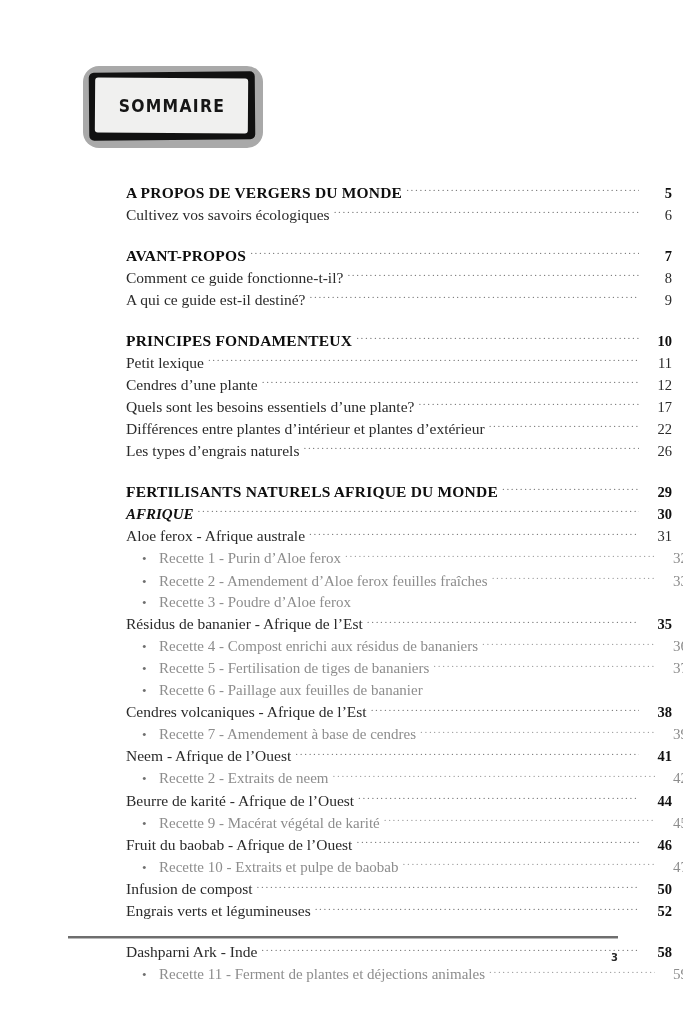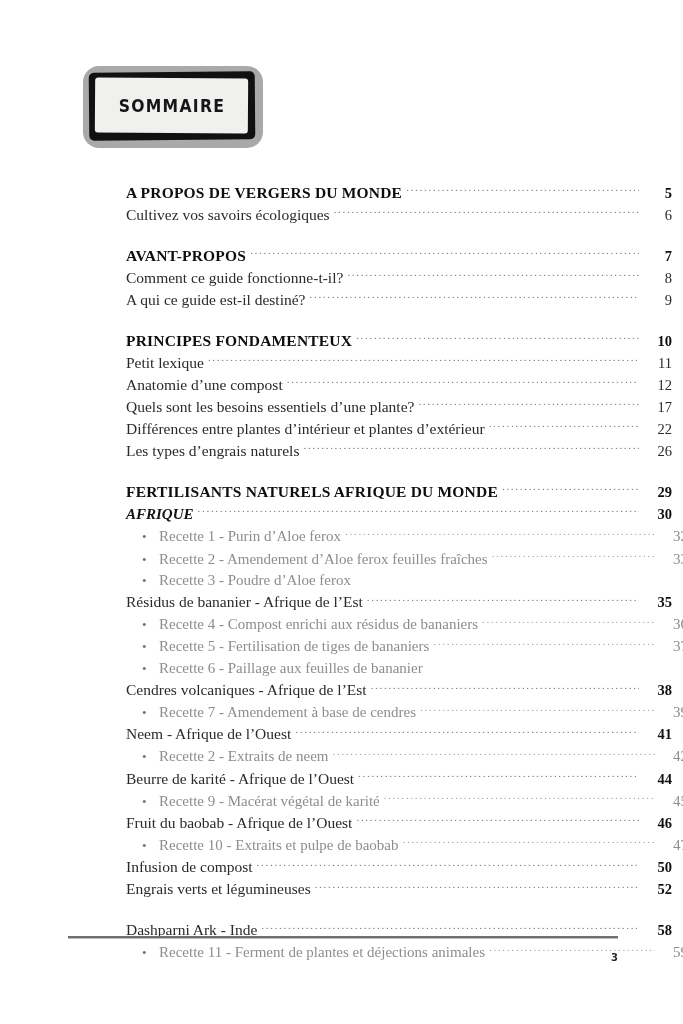--- a/index.html
+++ b/index.html
@@ -232,21 +232,21 @@
         <span class="toc-text">PRINCIPES FONDAMENTEUX</span>
         <span class="toc-dots"></span>
         <span class="toc-page">10</span>
       </div>
       <div class="toc-row row-entry">
         <span class="toc-text">Petit lexique</span>
         <span class="toc-dots"></span>
         <span class="toc-page">11</span>
       </div>
       <div class="toc-row row-entry">
-        <span class="toc-text">Anatomie d’une compost</span>
+        <span class="toc-text">Cendres d’une plante</span>
         <span class="toc-dots"></span>
         <span class="toc-page">12</span>
       </div>
       <div class="toc-row row-entry">
         <span class="toc-text">Quels sont les besoins essentiels d’une plante?</span>
         <span class="toc-dots"></span>
         <span class="toc-page">17</span>
       </div>
       <div class="toc-row row-entry">
         <span class="toc-text">Différences entre plantes d’intérieur et plantes d’extérieur</span>
@@ -263,20 +263,25 @@
       <div class="toc-row row-section">
         <span class="toc-text">FERTILISANTS NATURELS AFRIQUE DU MONDE</span>
         <span class="toc-dots"></span>
         <span class="toc-page">29</span>
       </div>
       <div class="toc-row row-region">
         <span class="toc-text">AFRIQUE</span>
         <span class="toc-dots"></span>
         <span class="toc-page">30</span>
       </div>
+      <div class="toc-row row-entry">
+        <span class="toc-text">Aloe ferox - Afrique australe</span>
+        <span class="toc-dots"></span>
+        <span class="toc-page">31</span>
+      </div>
       <div class="toc-row row-recipe">
         <span class="bullet">•</span>
         <span class="toc-text">Recette 1 - Purin d’Aloe ferox</span>
         <span class="toc-dots"></span>
         <span class="toc-page">32</span>
       </div>
       <div class="toc-row row-recipe">
         <span class="bullet">•</span>
         <span class="toc-text">Recette 2 - Amendement d’Aloe ferox feuilles fraîches</span>
         <span class="toc-dots"></span>

